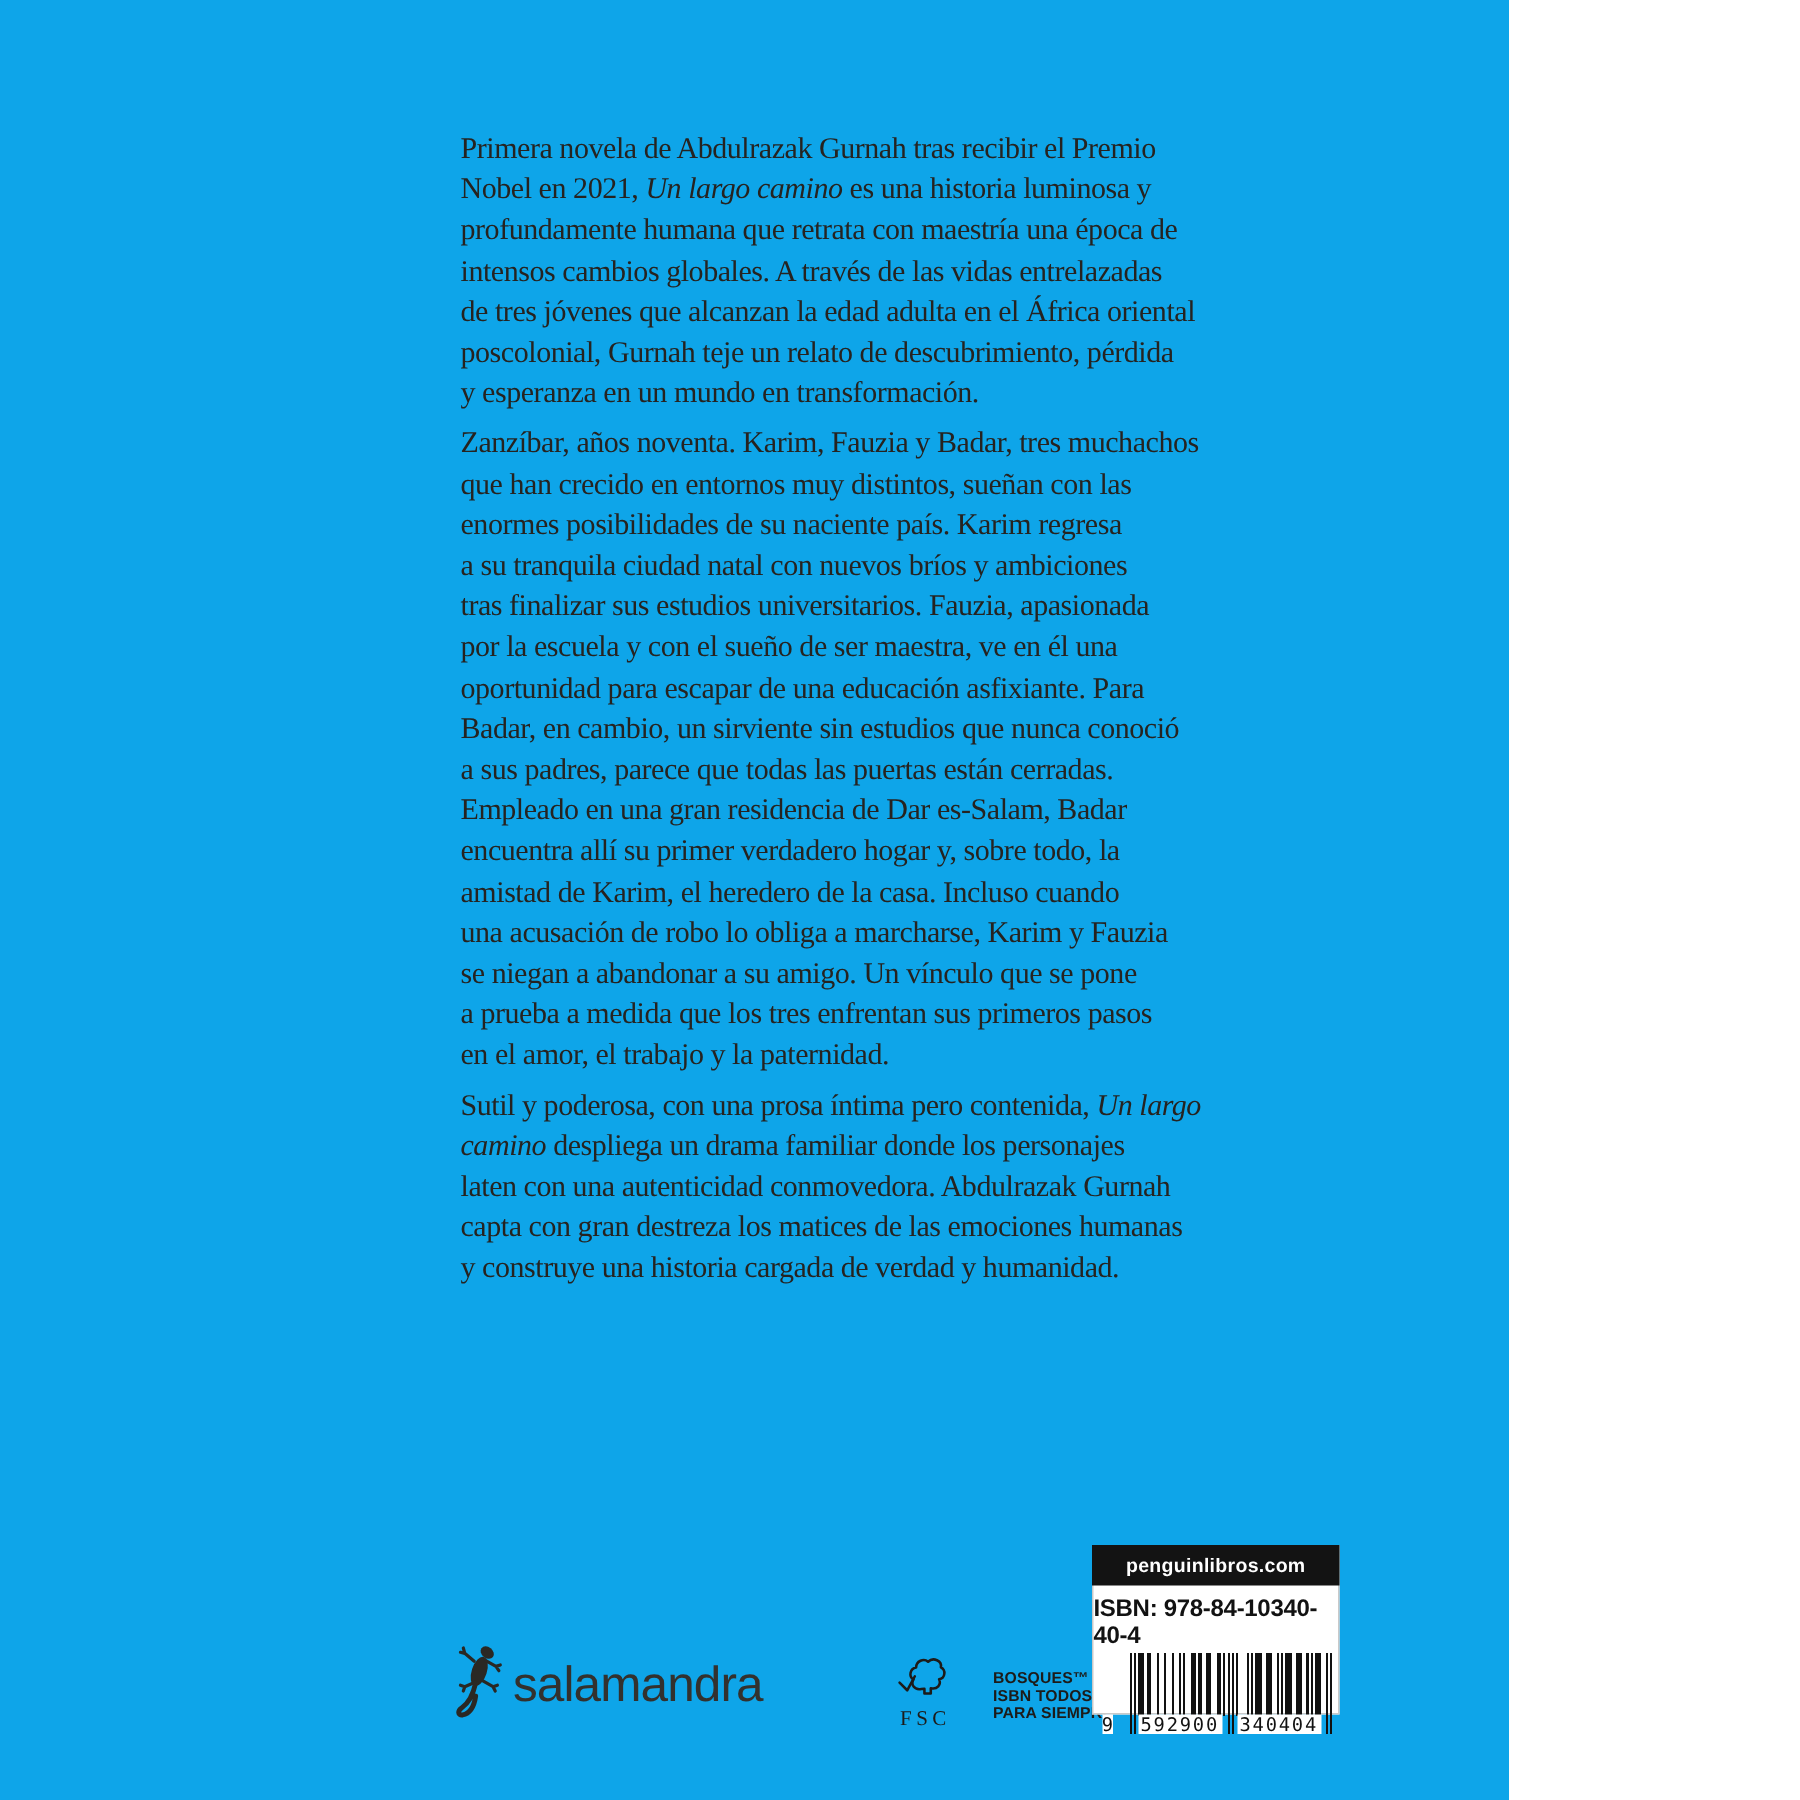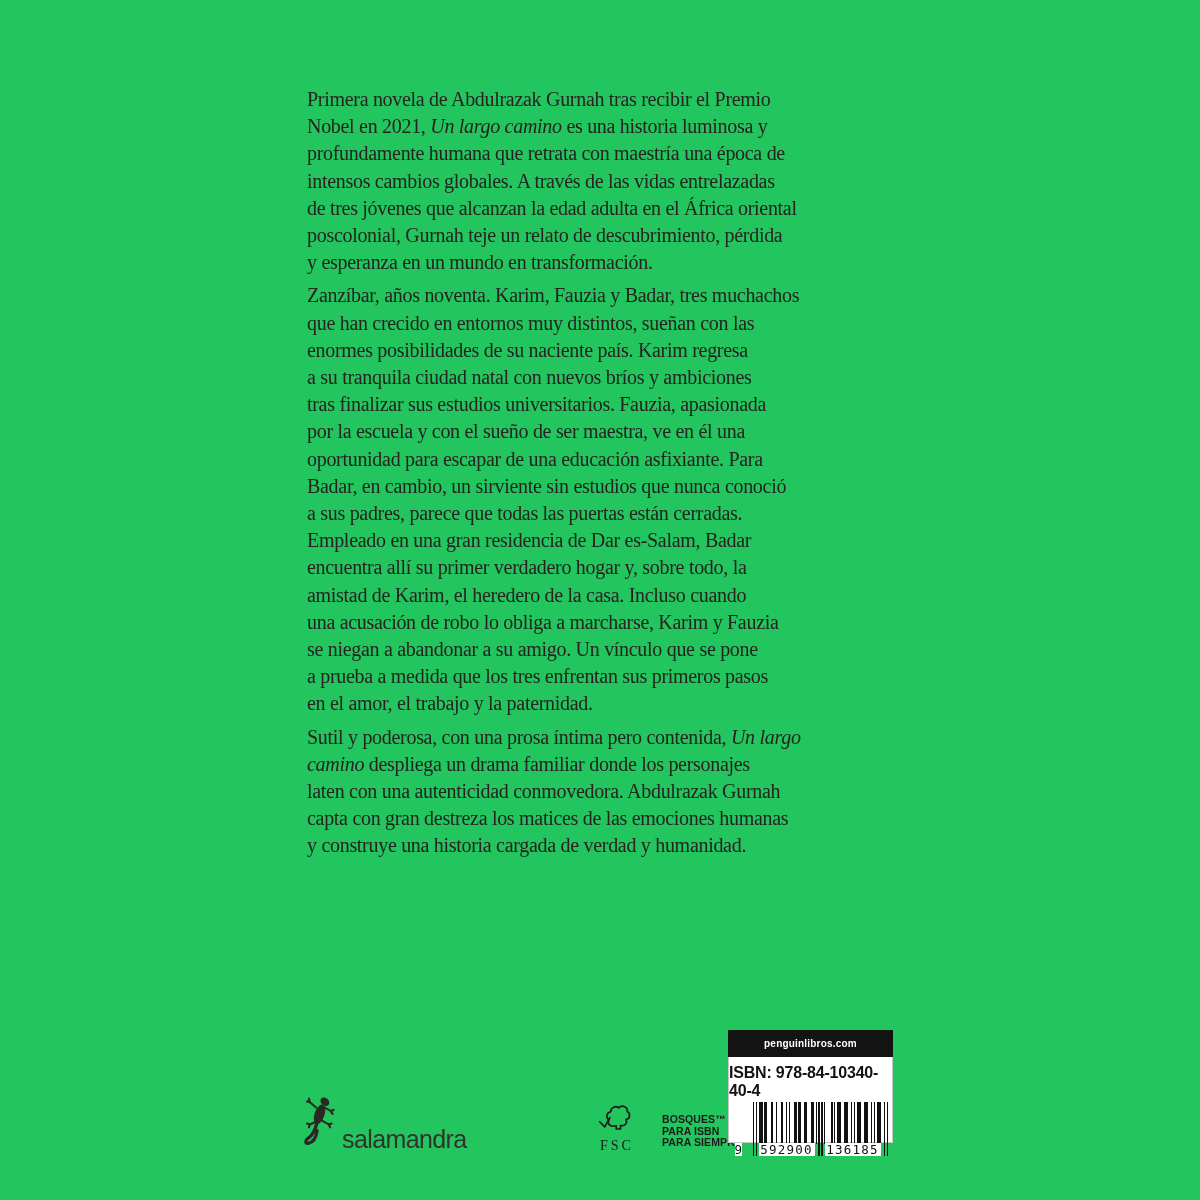--- a/index.html
+++ b/index.html
@@ -1,19 +1,19 @@
 <!DOCTYPE html>
 <html><head>
 <meta charset="utf-8">
 <style>
   html,body{margin:0;padding:0;background:#ffffff;}
   .page{
     position:relative;
-    width:1200px;height:1200px;
-    background:#22c55e;
+    width:1006px;height:1200px;
+    background:#0ea5e9;
     overflow:hidden;
     font-family:"Liberation Serif",serif;
     color:#262320;
   }
   
   .synopsis{
     position:absolute;
     left:307px; top:86px;
     width:660px;
     font-size:20px;
@@ -29,22 +29,22 @@
     letter-spacing:-0.2px;
   }
   
   .salamandra{
     position:absolute; left:303px; top:1094px;
     display:flex; align-items:flex-end;
     color:#33312e;
   }
   .sala-word{
     font-family:"Liberation Sans",sans-serif;
-    font-size:25px; letter-spacing:-0.6px; line-height:1;
-    margin-left:5px; margin-bottom:4px;
+    font-size:33px; letter-spacing:-0.6px; line-height:1;
+    margin-left:5px; margin-bottom:18px;
   }
   
   .fsc{
     position:absolute; left:597px; top:1101px;
     display:flex; gap:9px;
     color:#1d1b19;
   }
   .fsc-left{width:36px; text-align:center;}
   .fsc-acronym{
     font-family:"Liberation Serif",serif;
@@ -61,21 +61,21 @@
     position:absolute; left:728px; top:1030px;
     width:165px; height:113px;
     background:#ffffff;
     border:1px solid #c9c9c9;
     box-sizing:border-box;
     font-family:"Liberation Sans",sans-serif;
   }
   .banner{
     height:27px; margin:-1px -1px 0 -1px;
     background:#131313; color:#ffffff;
-    font-weight:bold; font-size:10px; line-height:27px;
+    font-weight:bold; font-size:13px; line-height:27px;
     text-align:center; letter-spacing:0.2px;
   }
   .isbn{
     margin-top:7px; 
     font-weight:bold; font-size:16px; letter-spacing:-0.2px;
     color:#121212;
   }
   .bars-wrap{position:relative; width:160px; height:55px; margin:2px auto 0;}
   .bars-wrap svg{position:absolute; left:22px; top:0;}
   .bc-digit{
@@ -125,21 +125,21 @@
           <g fill="none" stroke="#1d1b19" stroke-width="2" stroke-linecap="round" stroke-linejoin="round">
             <path d="M2 24 L8 30 L14 19"></path>
             <path d="M19 29 C13.5 30 10.5 25.5 13 21.5 C9 19.5 10 13 15 12.2 C15 7 21 4.6 24.4 7.6 C28.5 3.6 35.5 7 34.4 12 C38.5 14 38 20.5 33 21.4 C35 25.5 31.5 29.6 26.5 28.4 L26.5 32.5 L21.5 32.5 L21.5 28.8 Z"></path>
           </g>
         </svg>
       </span>
       <div class="fsc-acronym">FSC</div>
     </div>
     <div class="fsc-tagline">
       <div>BOSQUES™</div>
-      <div>PARA ISBN</div>
+      <div>ISBN TODOS</div>
       <div>PARA SIEMPRE</div>
     </div>
   </div>
 
   <div class="sticker">
     <div class="banner">penguinlibros.com</div>
     <div class="isbn">ISBN: 978-84-10340-40-4</div>
     <div class="bars-wrap">
       <svg width="135" height="54" viewBox="0 0 95 54" preserveAspectRatio="none" shape-rendering="crispEdges" aria-hidden="true">
           <rect x="0" y="0" width="1" height="54" fill="#111"></rect>
@@ -185,17 +185,17 @@
           <rect x="83" y="0" width="1" height="42" fill="#111"></rect>
           <rect x="85" y="0" width="1" height="42" fill="#111"></rect>
           <rect x="87" y="0" width="1" height="42" fill="#111"></rect>
           <rect x="88" y="0" width="1" height="42" fill="#111"></rect>
           <rect x="89" y="0" width="1" height="42" fill="#111"></rect>
           <rect x="92" y="0" width="1" height="54" fill="#111"></rect>
           <rect x="94" y="0" width="1" height="54" fill="#111"></rect>
         </svg>
       <span class="bc-digit d9">9</span>
       <span class="bc-digit dl">592900</span>
-      <span class="bc-digit dr">136185</span>
+      <span class="bc-digit dr">340404</span>
     </div>
   </div>
 
 </div>
 
 </body></html>

